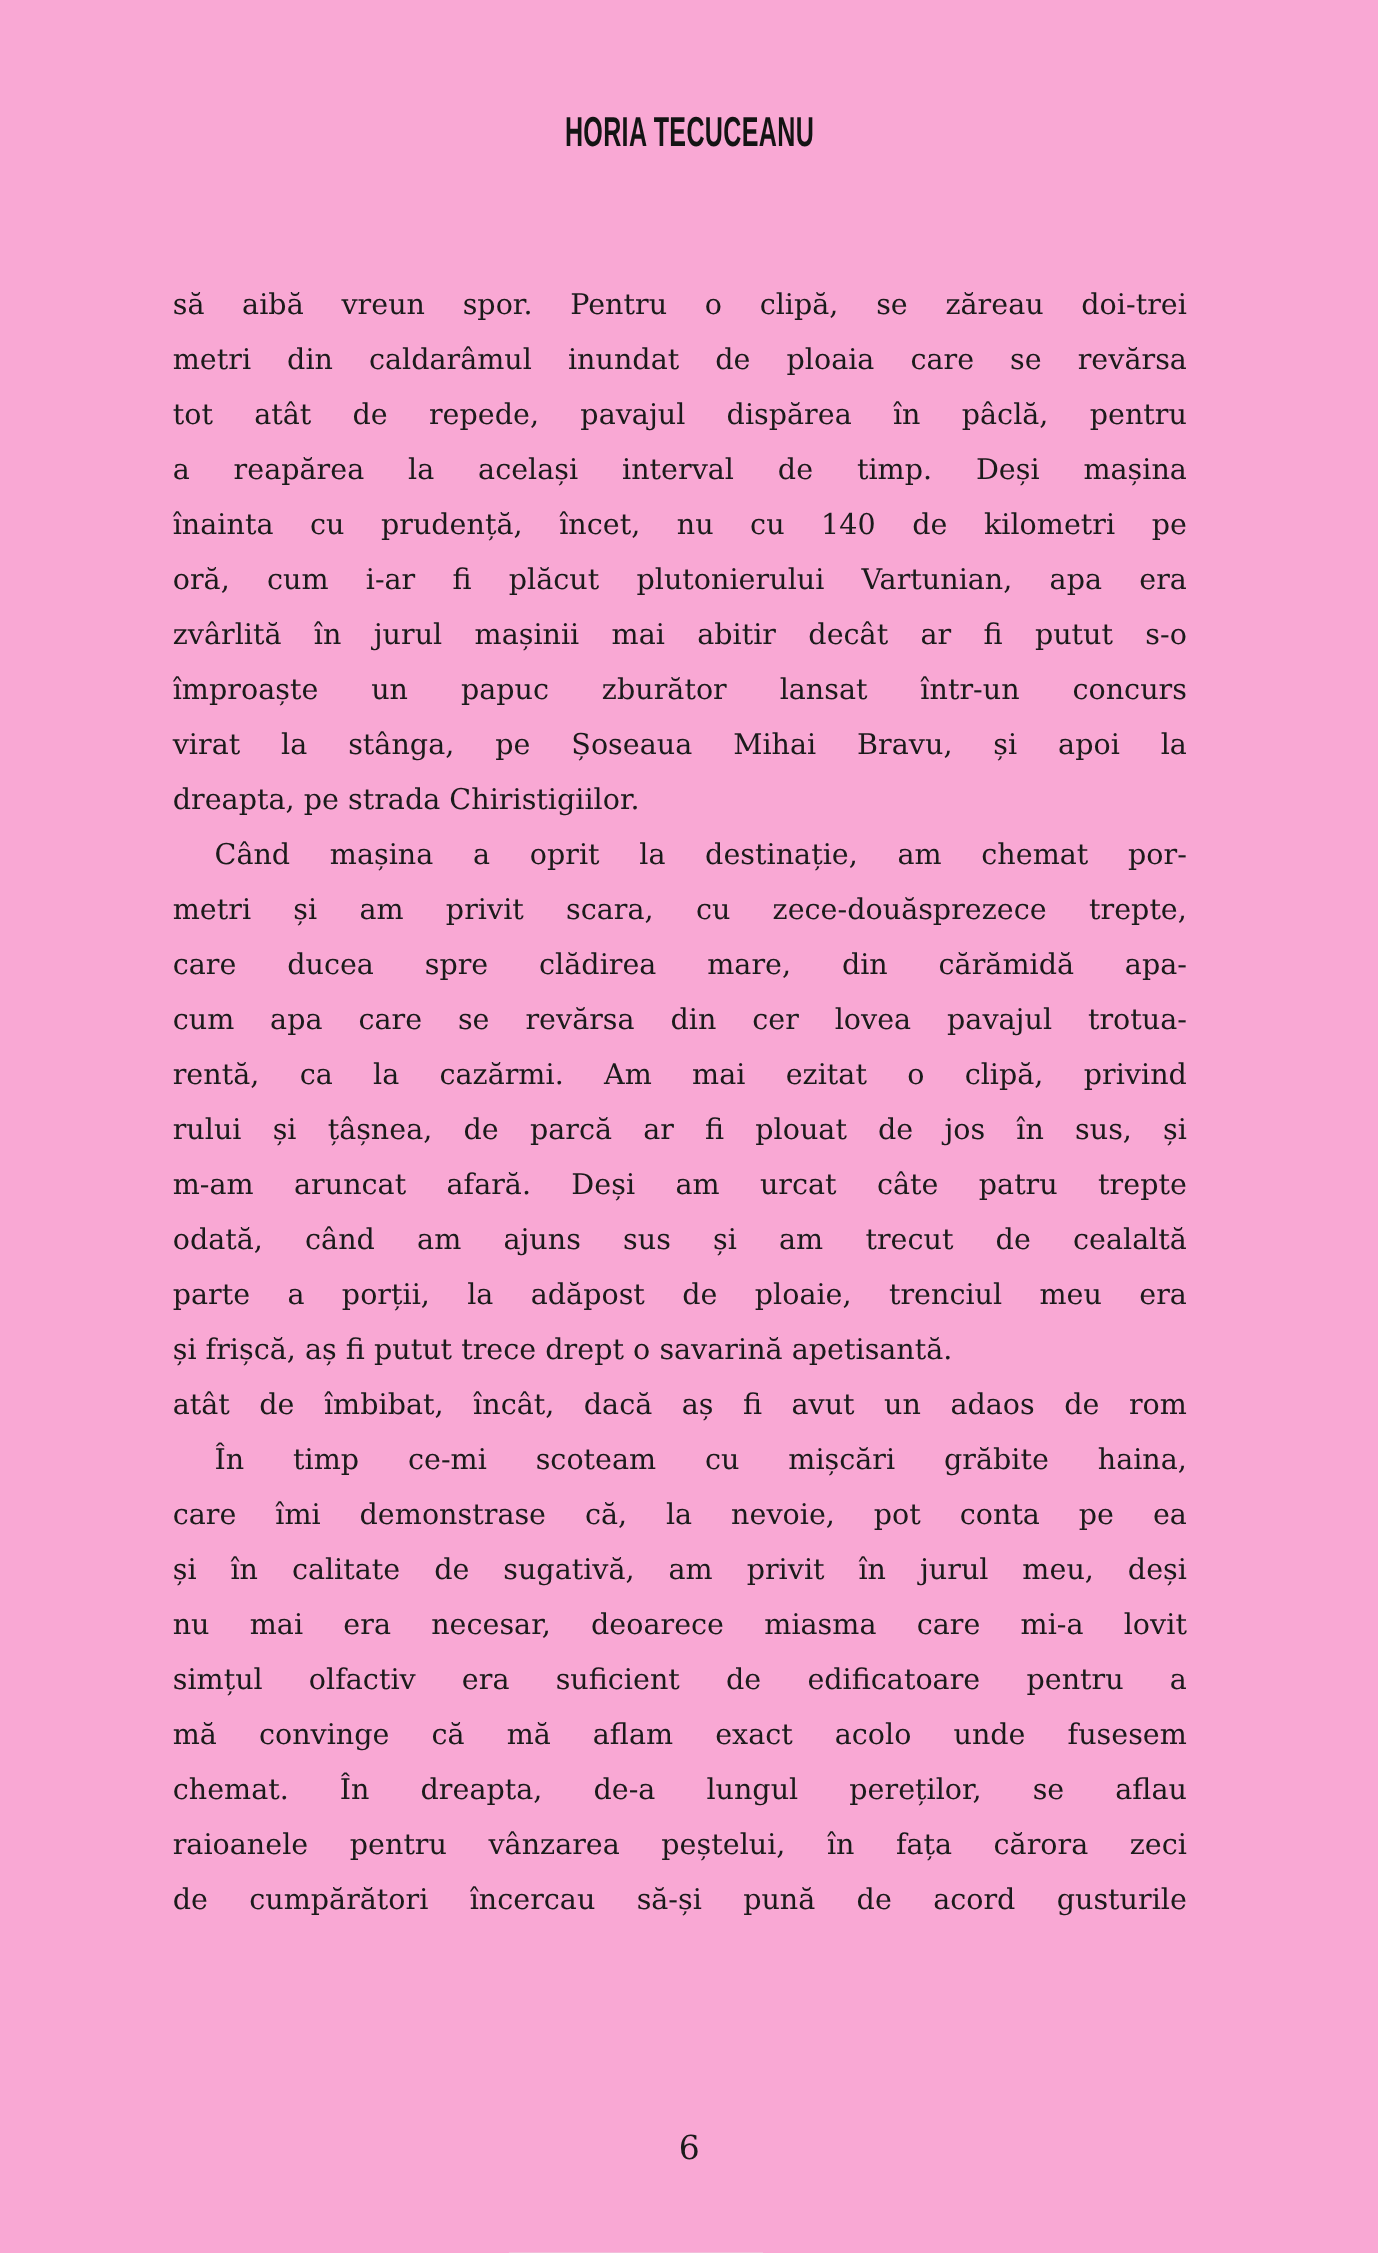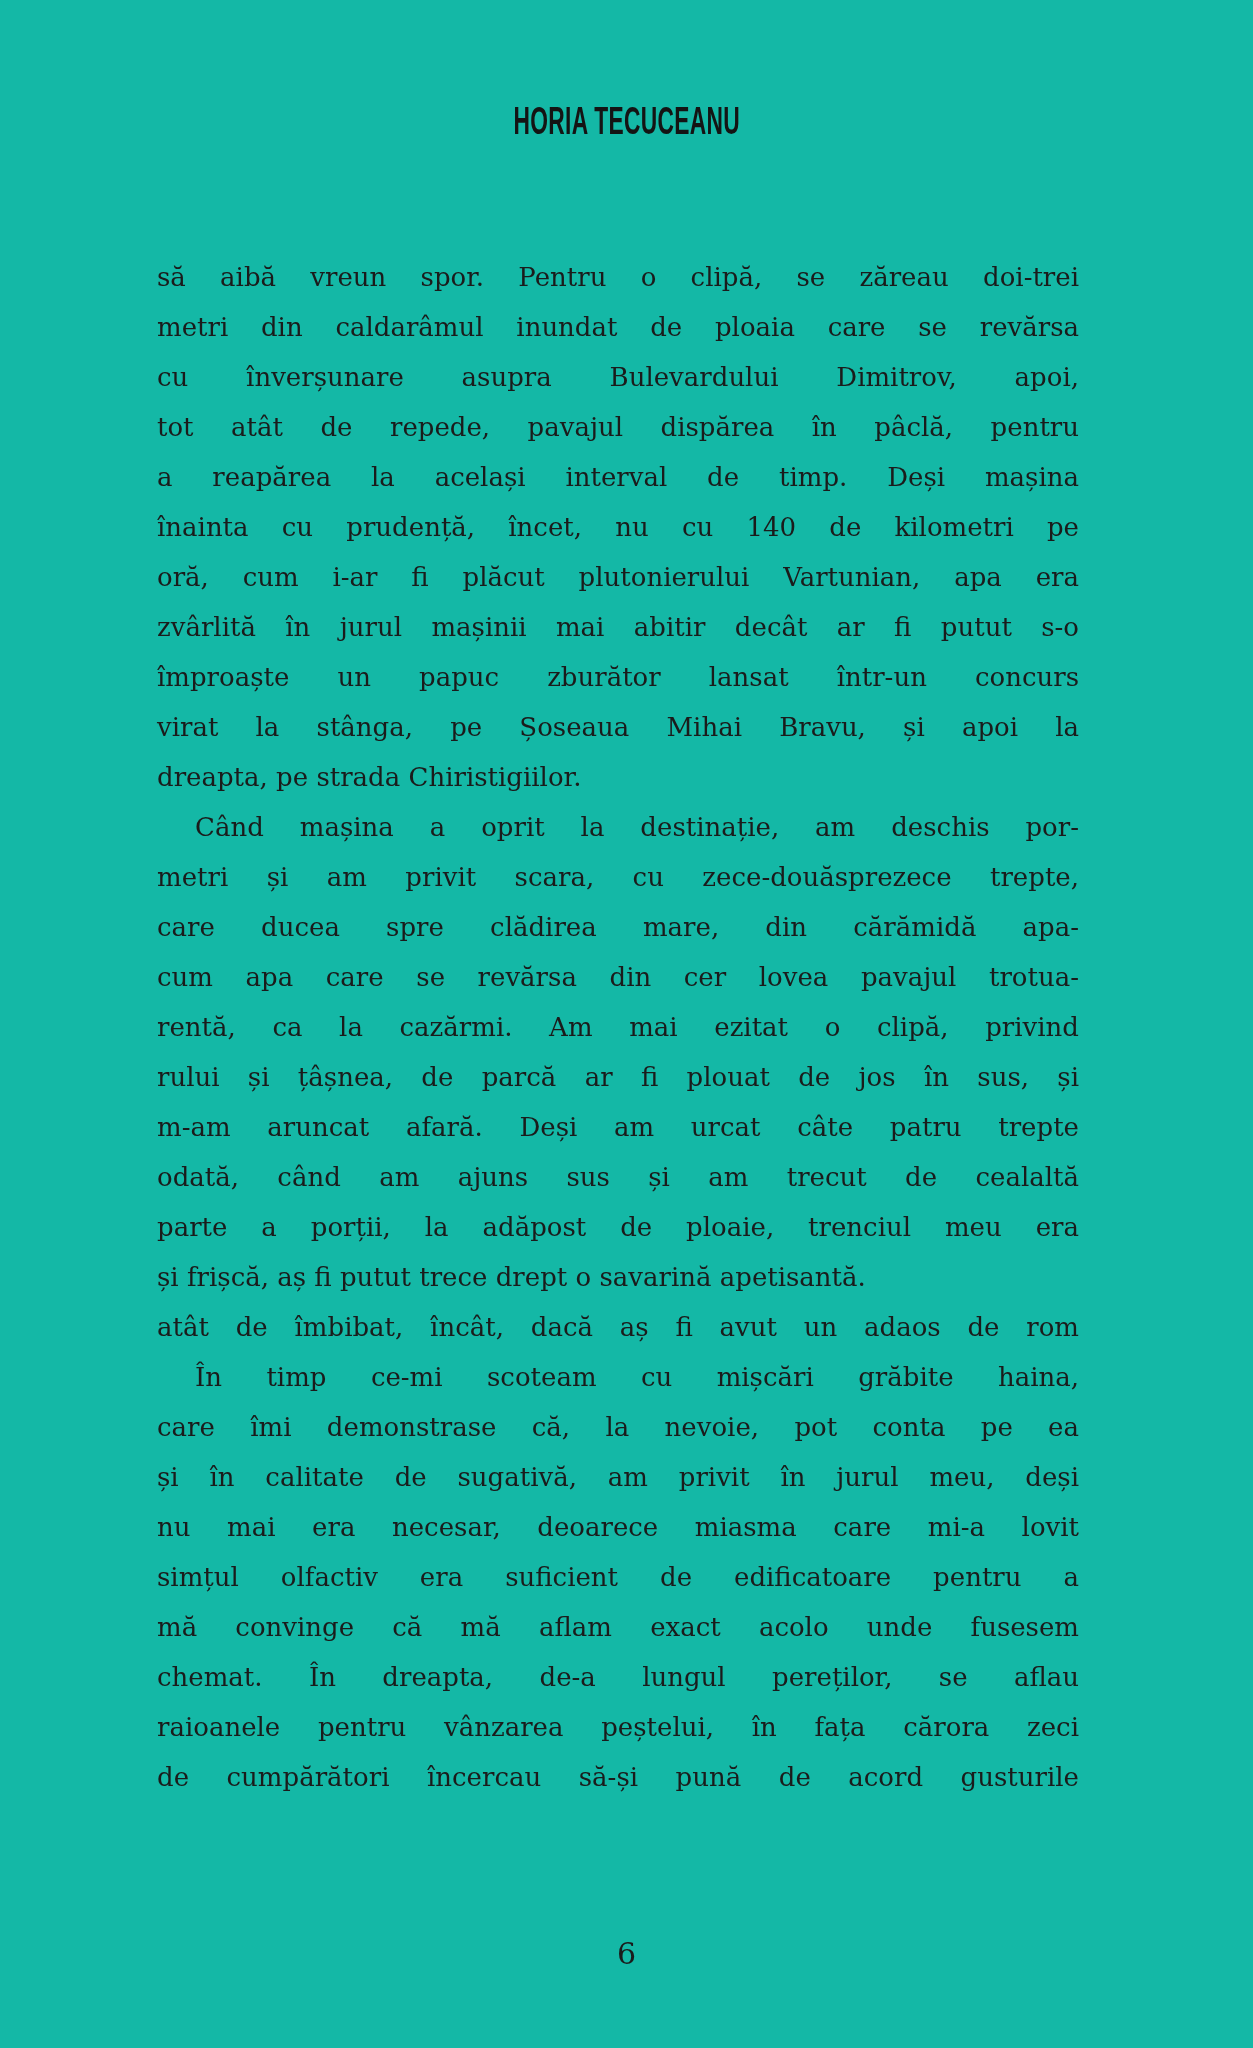--- a/index.html
+++ b/index.html
@@ -5,21 +5,21 @@
   html, body {
     margin: 0;
     padding: 0;
     background: #e8e8e8;
   }
   .page {
     position: relative;
     width: 1253px;
     height: 2048px;
     margin: 0 auto;
-    background: #14b8a6;
+    background: #f9a8d4;
     overflow: hidden;
     font-family: "DejaVu Serif", "Liberation Serif", serif;
     color: #1b1b1b;
   }
   .running-header {
     position: absolute;
     top: 100px;
     left: 0;
     width: 100%;
     text-align: center;
@@ -73,33 +73,32 @@
 
   <div class="running-header">
     <span class="header-text">HORIA TECUCEANU</span>
   </div>
 
   <div class="body-text">
 
     <div class="para">
       <div class="line">să aibă vreun spor. Pentru o clipă, se zăreau doi-trei</div>
       <div class="line">metri din caldarâmul inundat de ploaia care se revărsa</div>
-      <div class="line">cu înverșunare asupra Bulevardului Dimitrov, apoi,</div>
       <div class="line">tot atât de repede, pavajul dispărea în pâclă, pentru</div>
       <div class="line">a reapărea la același interval de timp. Deși mașina</div>
       <div class="line">înainta cu prudență, încet, nu cu 140 de kilometri pe</div>
       <div class="line">oră, cum i-ar fi plăcut plutonierului Vartunian, apa era</div>
       <div class="line">zvârlită în jurul mașinii mai abitir decât ar fi putut s-o</div>
       <div class="line">împroaște un papuc zburător lansat într-un concurs</div>
       <div class="line">virat la stânga, pe Șoseaua Mihai Bravu, și apoi la</div>
       <div class="line end">dreapta, pe strada Chiristigiilor.</div>
     </div>
 
     <div class="para">
-      <div class="line indent">Când mașina a oprit la destinație, am deschis por-</div>
+      <div class="line indent">Când mașina a oprit la destinație, am chemat por-</div>
       <div class="line">metri și am privit scara, cu zece-douăsprezece trepte,</div>
       <div class="line">care ducea spre clădirea mare, din cărămidă apa-</div>
       <div class="line">cum apa care se revărsa din cer lovea pavajul trotua-</div>
       <div class="line">rentă, ca la cazărmi. Am mai ezitat o clipă, privind</div>
       <div class="line">rului și țâșnea, de parcă ar fi plouat de jos în sus, și</div>
       <div class="line">m-am aruncat afară. Deși am urcat câte patru trepte</div>
       <div class="line">odată, când am ajuns sus și am trecut de cealaltă</div>
       <div class="line">parte a porții, la adăpost de ploaie, trenciul meu era</div>
       <div class="line end">și frișcă, aș fi putut trece drept o savarină apetisantă.</div>
       <div class="line">atât de îmbibat, încât, dacă aș fi avut un adaos de rom</div>

